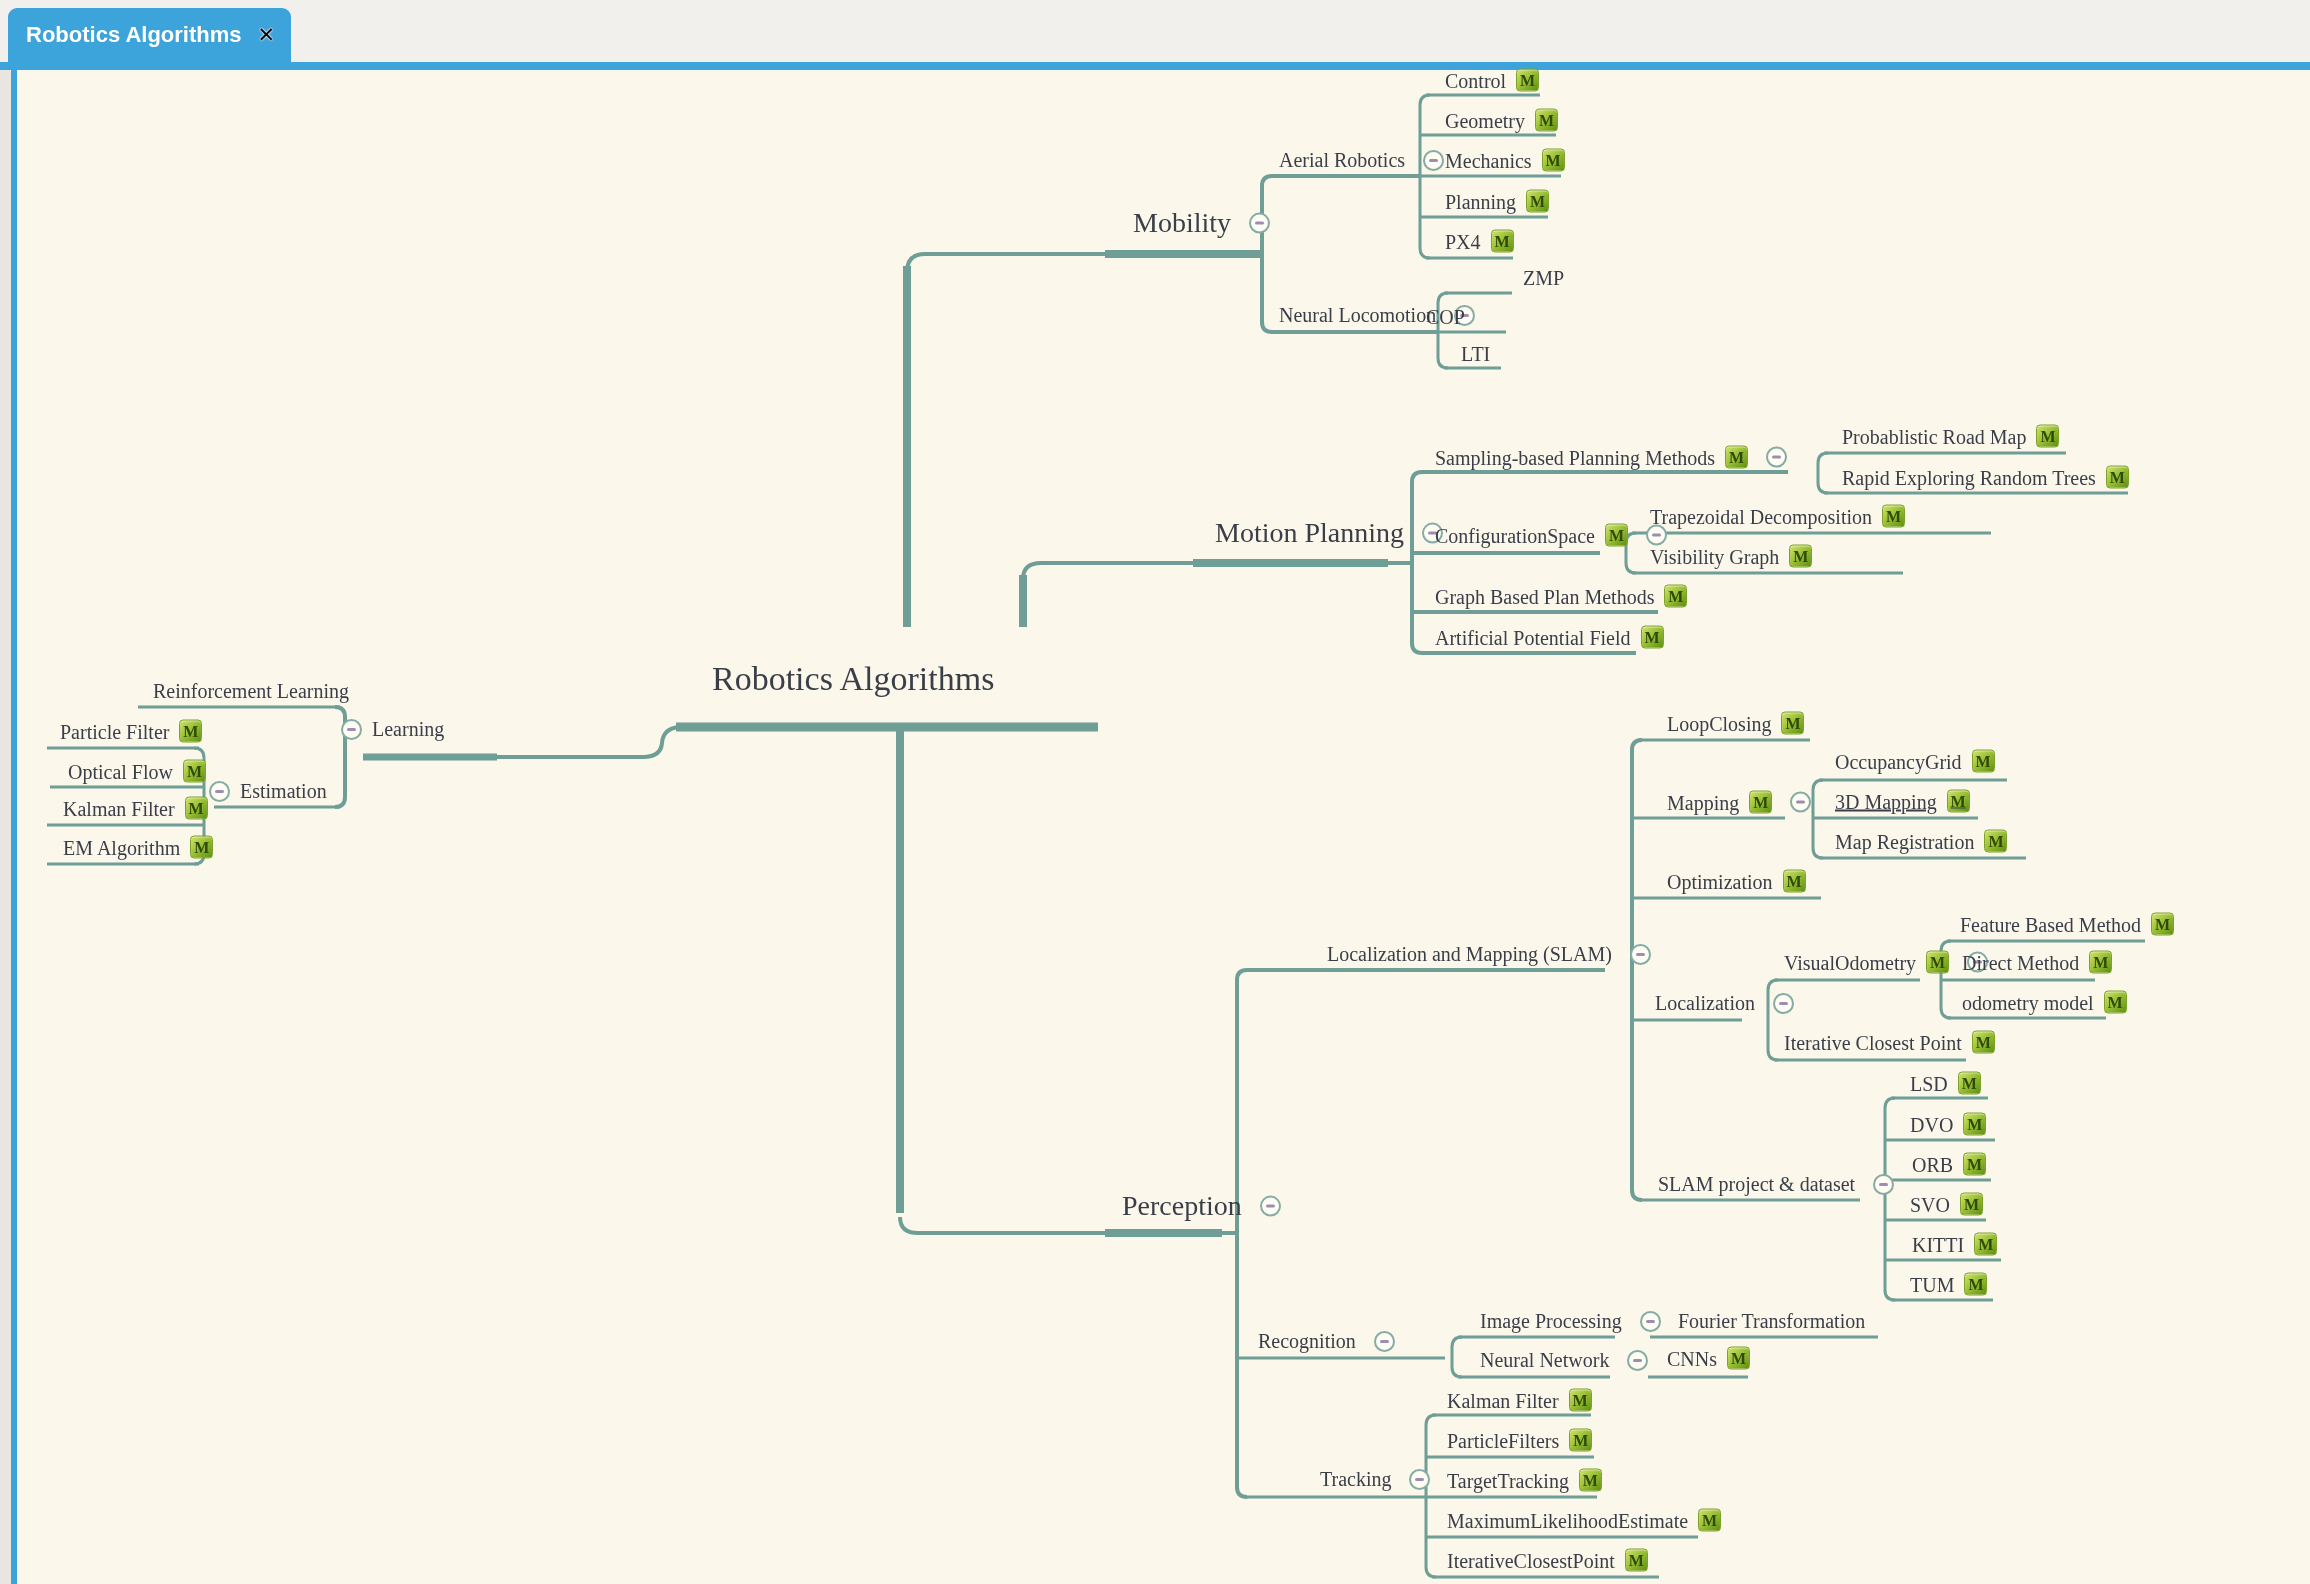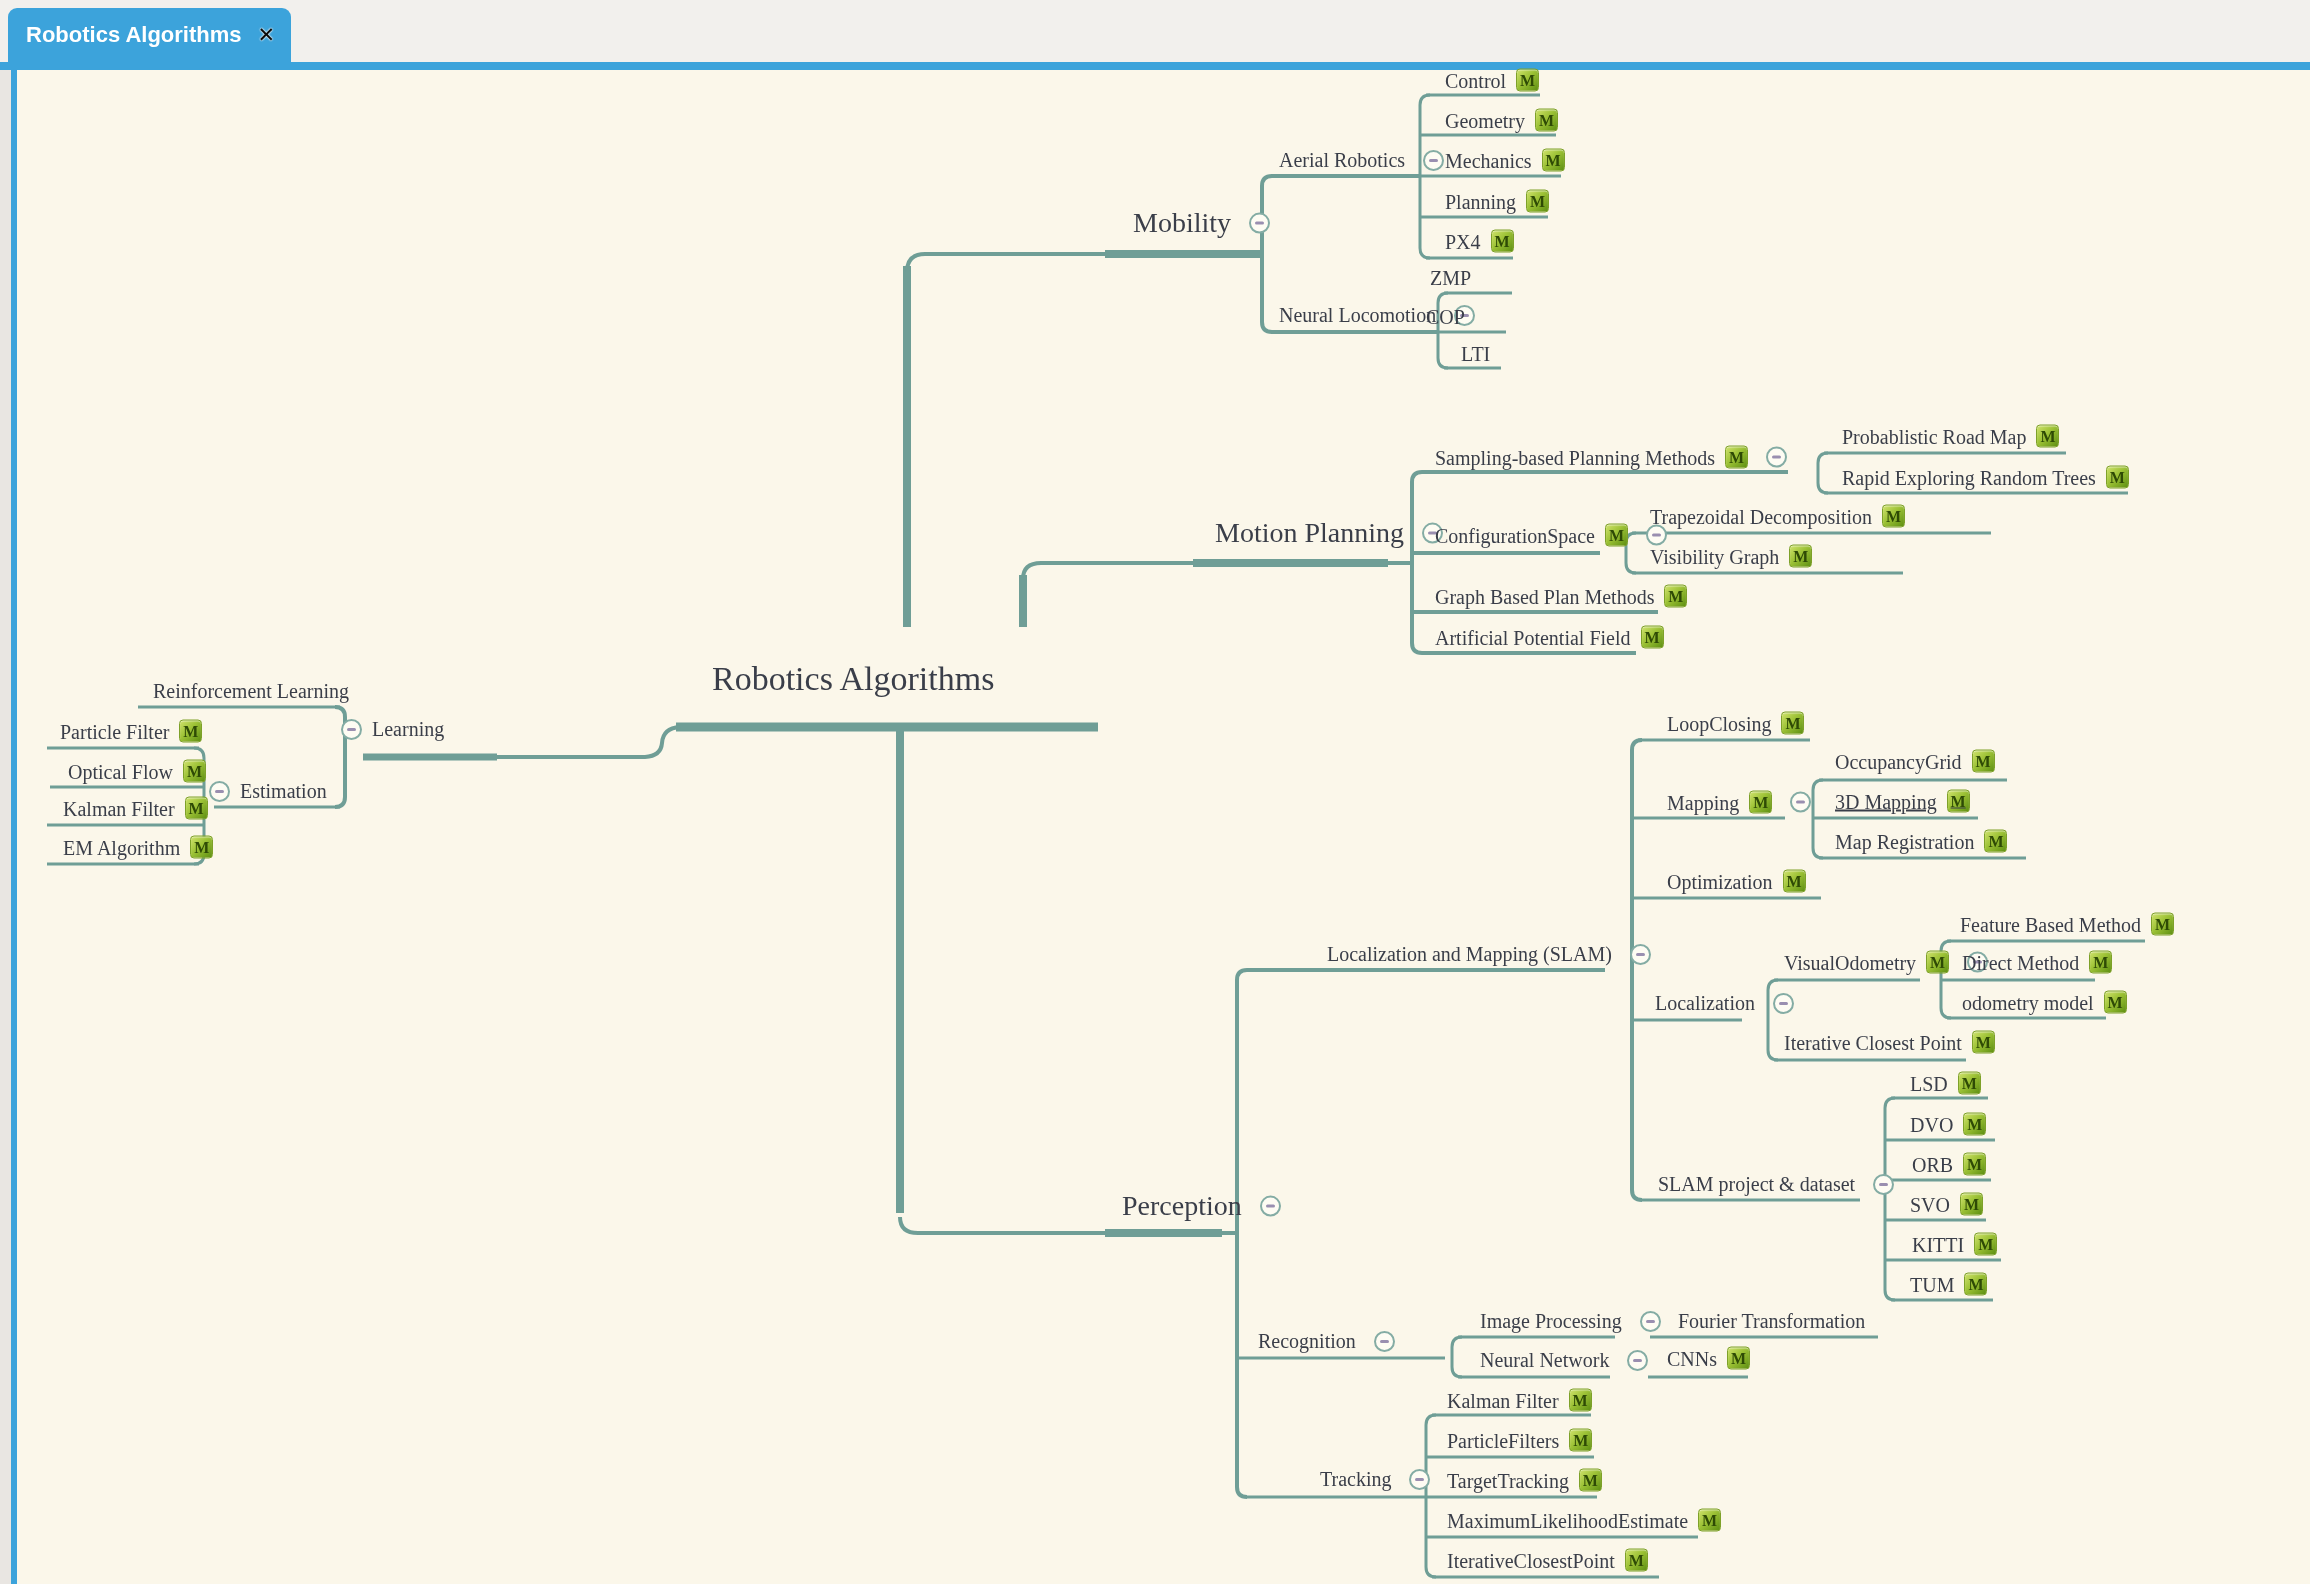--- a/index.html
+++ b/index.html
@@ -199,21 +199,21 @@
     <div class="node" style="left: 1445px; top: 241px; font-size: 20px;">
       <span class="lbl">PX4</span>
       <span class="mbadge">M</span>
     </div>
     <div class="node" style="left: 1279px; top: 315px; font-size: 20px;">
       <span class="lbl">Neural Locomotion</span>
       <span class="fold gap-l">
         <span class="bar"></span>
       </span>
     </div>
-    <div class="node" style="left: 1430px; top: 278px; font-size: 20px; align-items: flex-end;">
+    <div class="node" style="left: 1523px; top: 278px; font-size: 20px; align-items: flex-end;">
       <span class="lbl">ZMP</span>
     </div>
     <div class="node" style="left: 1426px; top: 317px; font-size: 20px;">
       <span class="lbl">COP</span>
     </div>
     <div class="node" style="left: 1461px; top: 354px; font-size: 20px;">
       <span class="lbl">LTI</span>
     </div>
     <div class="node" style="left: 1215px; top: 533px; font-size: 28px;">
       <span class="lbl">Motion Planning</span>

